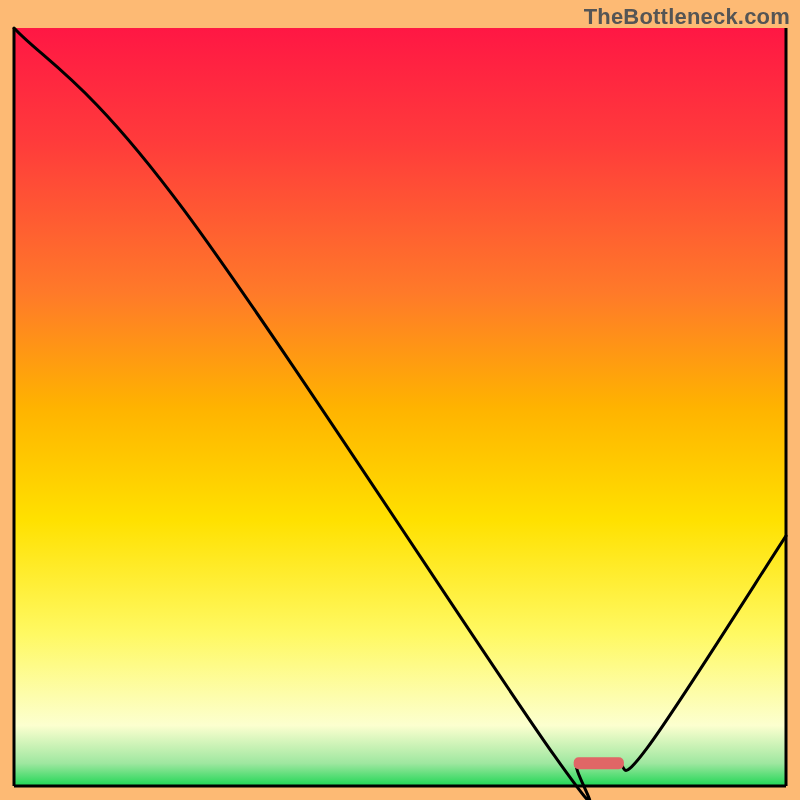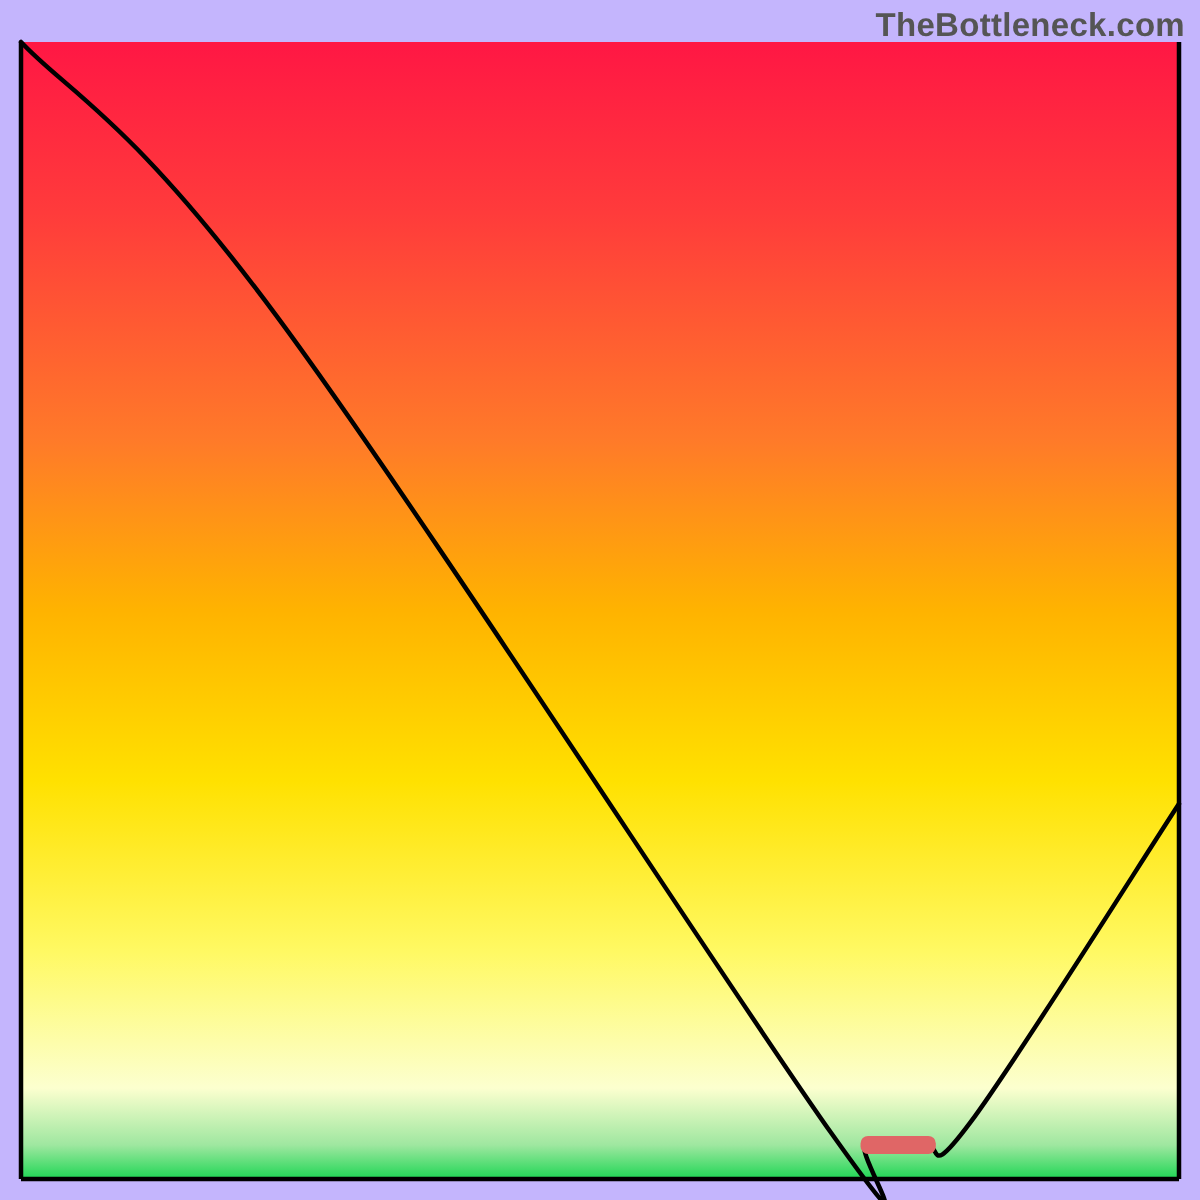--- a/index.html
+++ b/index.html
@@ -7,21 +7,21 @@
     padding: 0;
     width: 800px;
     height: 800px;
     overflow: hidden;
     font-family: Arial, Helvetica, sans-serif;
   }
   .chart-container {
     position: relative;
     width: 800px;
     height: 800px;
-    background: #c4b5fd;
+    background: #fdba74;
   }
   .watermark {
     position: absolute;
     top: 4px;
     right: 10px;
     font-size: 22px;
     font-weight: bold;
     color: #555;
     z-index: 10;
     letter-spacing: 0.2px;

